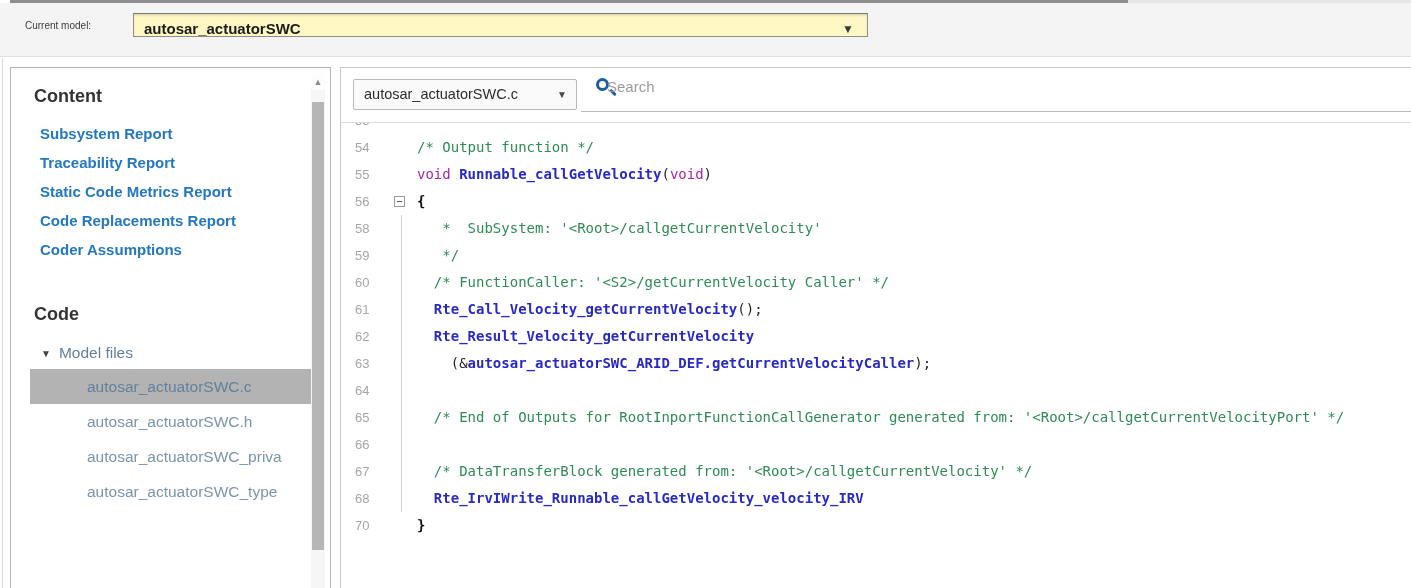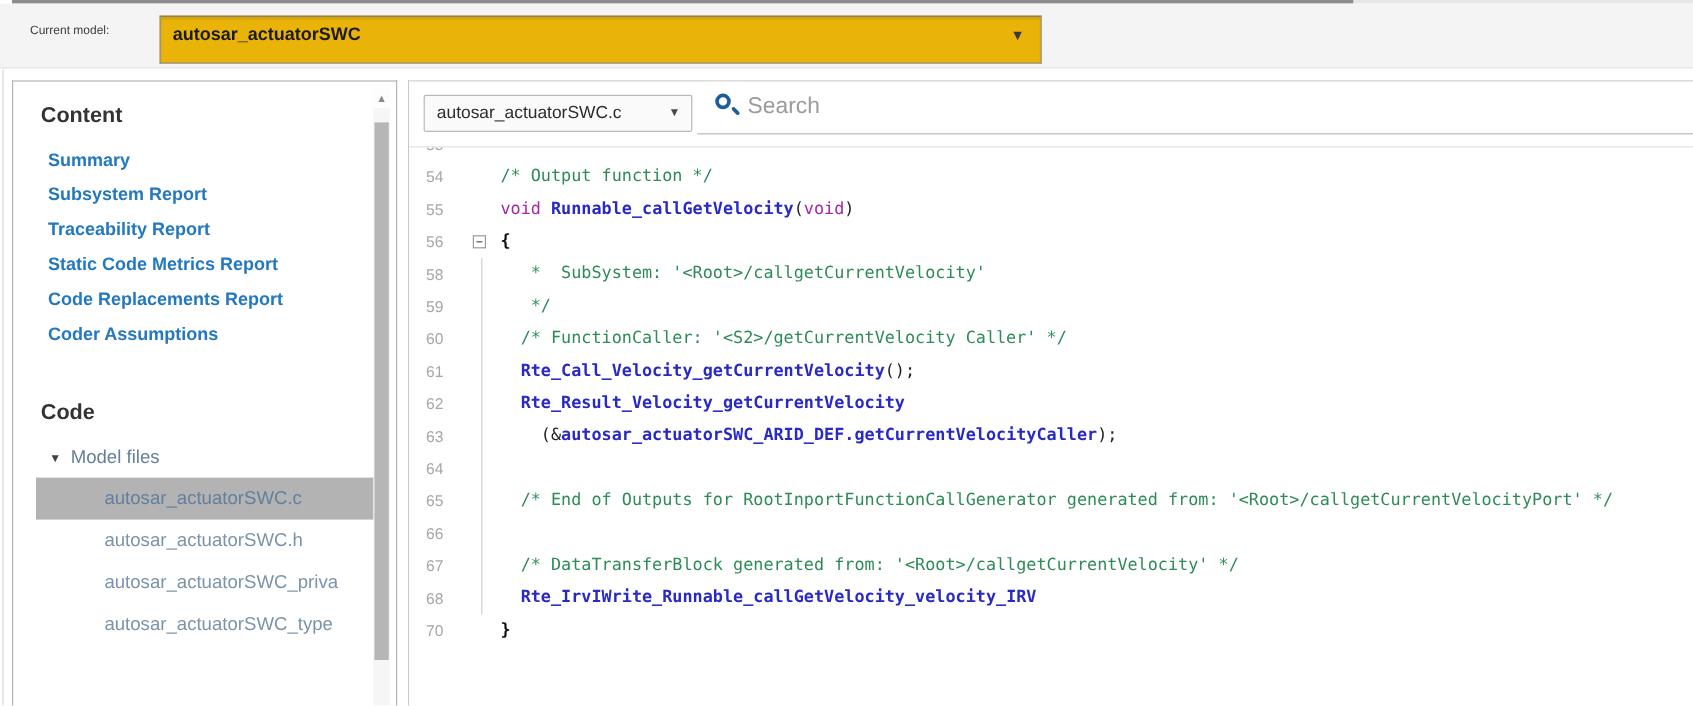--- a/index.html
+++ b/index.html
@@ -5,22 +5,22 @@
   * { margin:0; padding:0; box-sizing:border-box; }
   html,body { width:1411px; height:588px; overflow:hidden; background:#ffffff;
               font-family:"Liberation Sans", sans-serif; }
 
   
   .top-strip   { position:absolute; left:10px; top:0; width:1118px; height:3px; background:#8d8d8d; }
   .top-strip2  { position:absolute; left:1128px; top:0; width:283px; height:3px; background:#e6e6e6; }
   .topbar { position:absolute; left:0; top:3px; width:1411px; height:54px;
             background:#f4f4f4; border-bottom:1px solid #e3e3e3; }
   .topbar-label { position:absolute; left:25px; top:17px; font-size:10px; color:#3d3d3d; }
-  .model-combo { position:absolute; left:133px; top:10px; width:735px; height:40px;
-                 background:#eab308; border:1px solid #8f8f8f; border-top-color:#767676;
+  .model-combo { position:absolute; left:133px; top:10px; width:735px; height:24px;
+                 background:#fef9c3; border:1px solid #8f8f8f; border-top-color:#767676;
                  box-shadow:inset 0 2px 2px rgba(0,0,0,.10); cursor:pointer; }
   .model-combo .val { position:absolute; left:10px; top:0; line-height:30px;
                       font-size:15px; font-weight:bold; color:#1b1b1b; }
   .model-combo .arrow { position:absolute; right:13px; top:8px; font-size:12px; color:#3a3a3a; }
 
   .outer-vline { position:absolute; left:2px; top:58px; height:530px; width:0; border-left:1px solid #d9d9d9; }
 
   
   .sidebar { position:absolute; left:10px; top:67px; width:321px; height:521px;
              background:#ffffff; border:1px solid #b5b5b5; border-bottom:none; overflow:hidden; }
@@ -54,21 +54,21 @@
                 background:#fafafa; border:1px solid #b9b9b9; border-radius:2px; cursor:pointer; }
   .file-combo .val { position:absolute; left:10px; line-height:29px; font-size:14.5px; color:#2c2c2c; }
   .file-combo .arrow { position:absolute; right:9px; top:9px; font-size:10px; color:#4a4a4a; }
   .search-wrap { position:absolute; left:240px; right:0; top:0; height:44px;
                  border-bottom:1px solid #b9b9b9; cursor:text; }
   .search-icon { position:absolute; left:14px; top:9px; width:22px; height:22px; }
   .search-icon .lens { position:absolute; left:1px; top:1px; width:13px; height:13px;
                        border:3px solid #1c5d9f; border-radius:50%; }
   .search-icon .handle { position:absolute; left:14px; top:14px; width:8px; height:3px;
                          background:#1c5d9f; transform:rotate(45deg); border-radius:2px; }
-  .search-ph { position:absolute; left:42px; top:10px; font-size:19px; color:#9b9b9b; }
+  .search-ph { position:absolute; left:26px; top:10px; font-size:15px; color:#9b9b9b; }
 
   
   .code { position:absolute; left:0; top:55px; right:0; bottom:0; overflow:hidden; background:#ffffff; }
   .code-inner { margin-top:-16px; }
   .code-row { display:flex; height:27px; line-height:27px; white-space:pre;
               font-family:"DejaVu Sans Mono", monospace; font-size:14px; }
   .ln { flex:0 0 50px; padding-left:14px; font-family:"Liberation Sans", sans-serif;
         font-size:13px; color:#a6a6a6; }
   .fold { flex:0 0 26px; position:relative; }
   .fold.guide::before { content:""; position:absolute; left:10px; top:0; bottom:0;
@@ -96,21 +96,20 @@
     <span class="val">autosar_actuatorSWC</span>
     <span class="arrow">▼</span>
   </div>
 </div>
 
 <div class="outer-vline"></div>
 
 <aside class="sidebar">
   <div class="side-heading">Content</div>
   <nav class="content-links">
-      <a class="content-link">Summary</a>
       <a class="content-link">Subsystem Report</a>
       <a class="content-link">Traceability Report</a>
       <a class="content-link">Static Code Metrics Report</a>
       <a class="content-link">Code Replacements Report</a>
       <a class="content-link">Coder Assumptions</a>
     </nav>
   <div class="side-heading code-h">Code</div>
   <div class="tree-group">
     <span class="caret">▼</span><span>Model files</span>
   </div>

